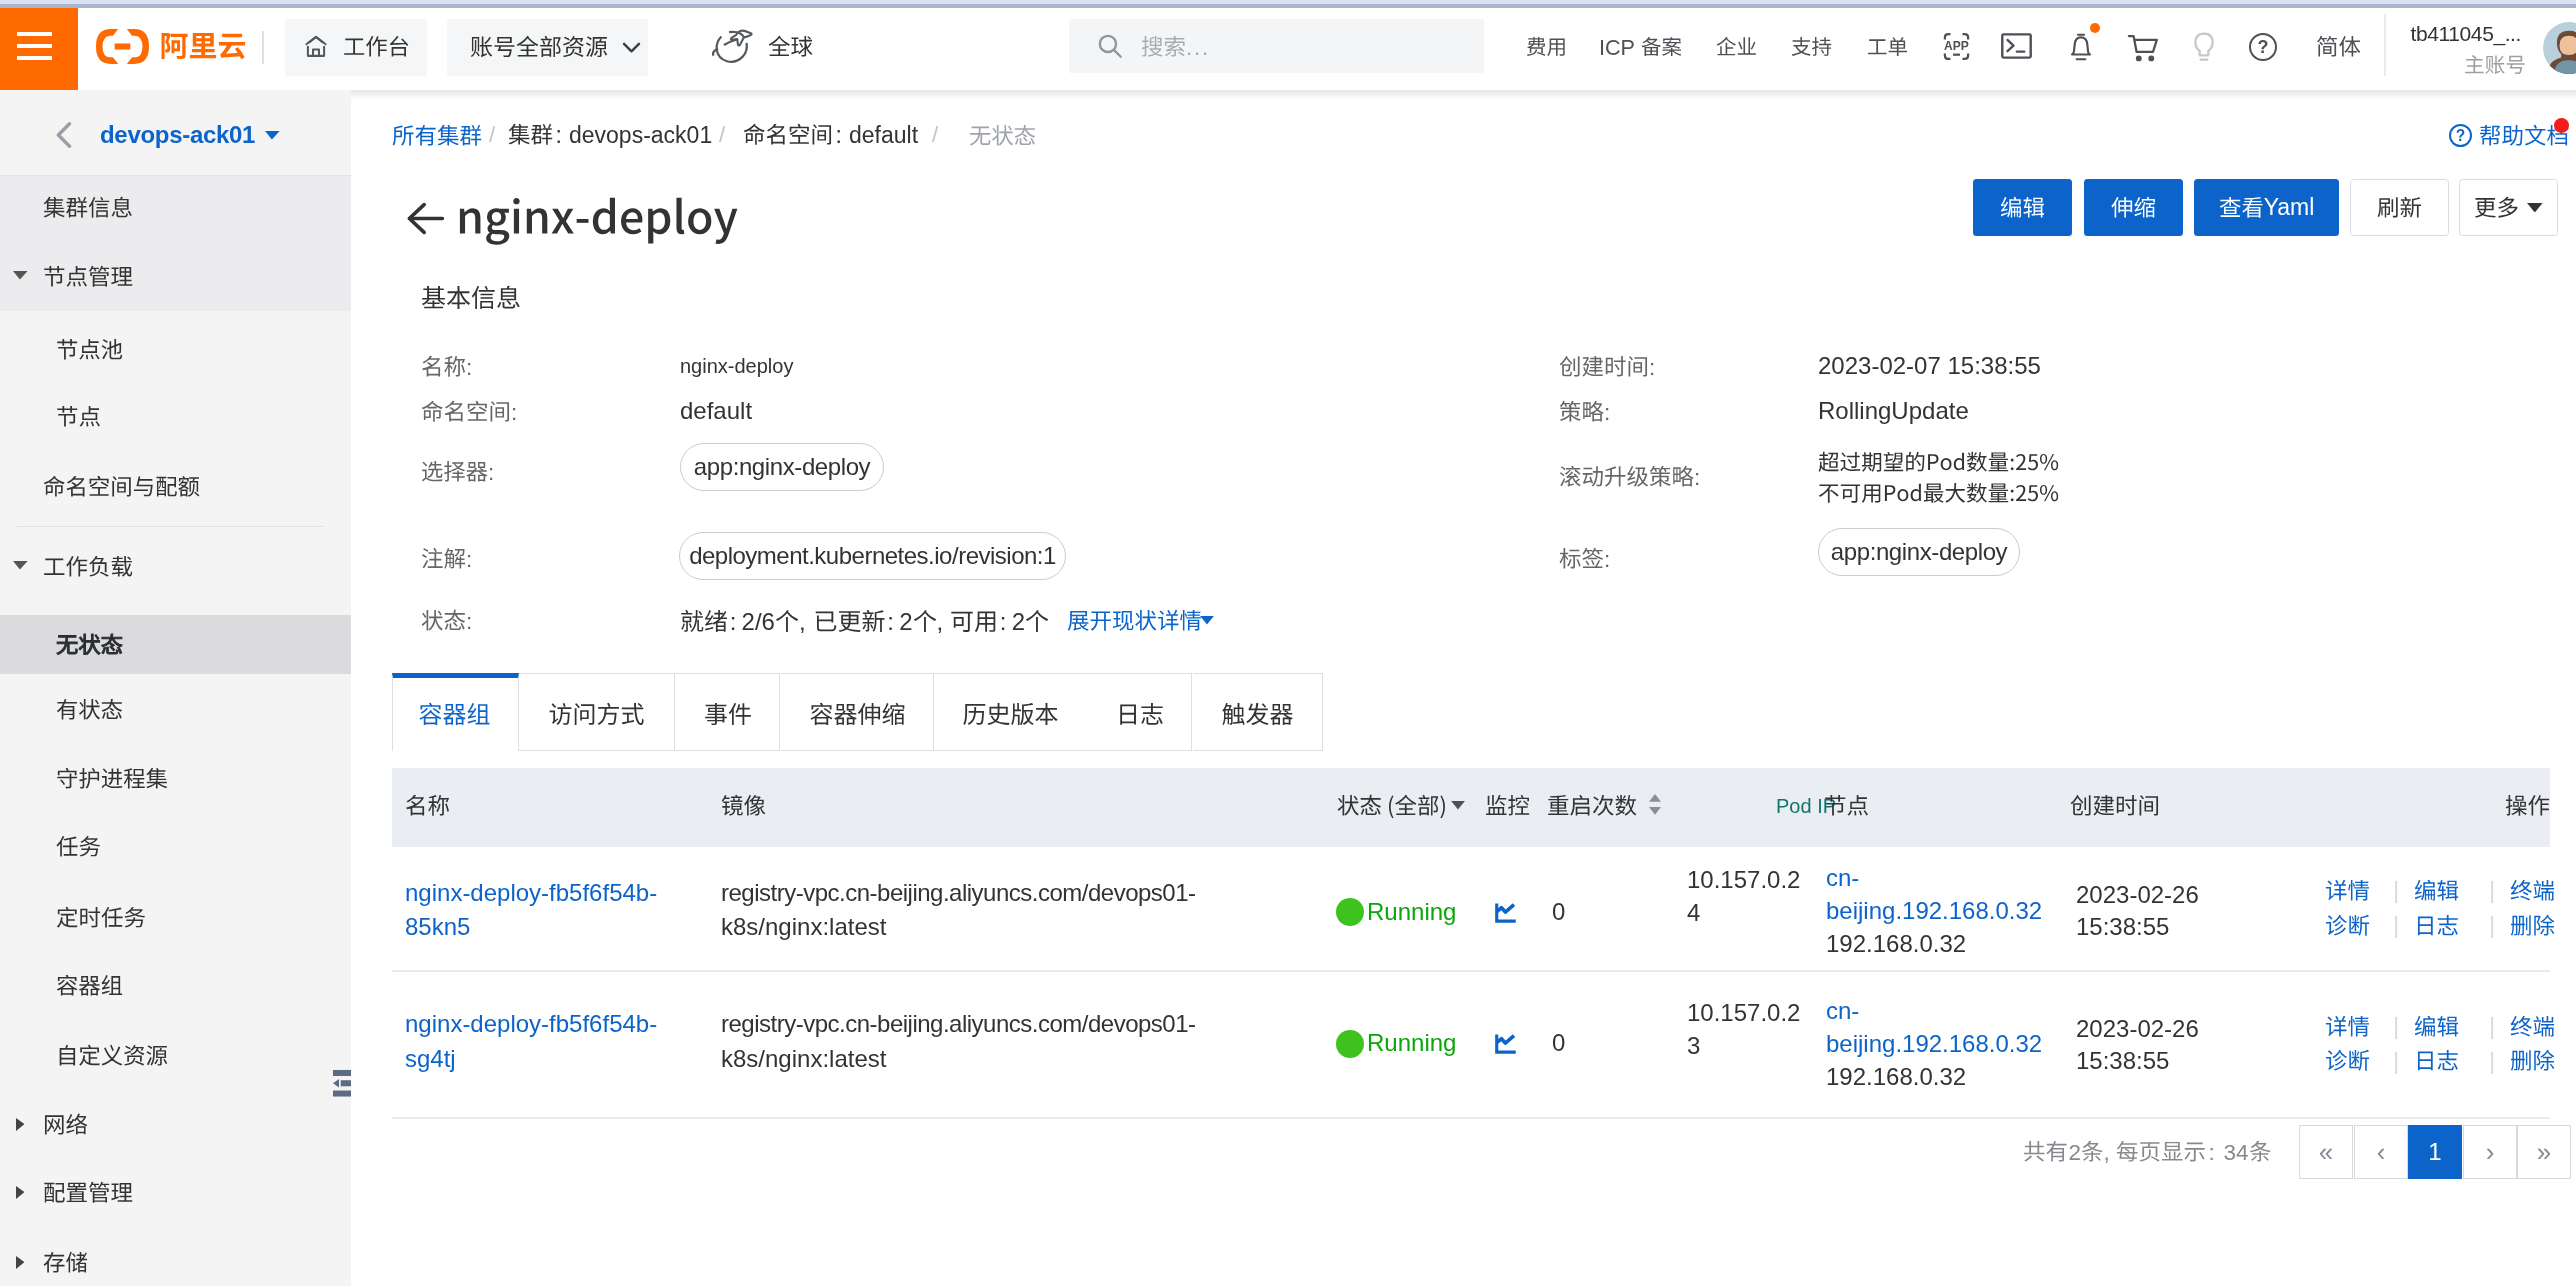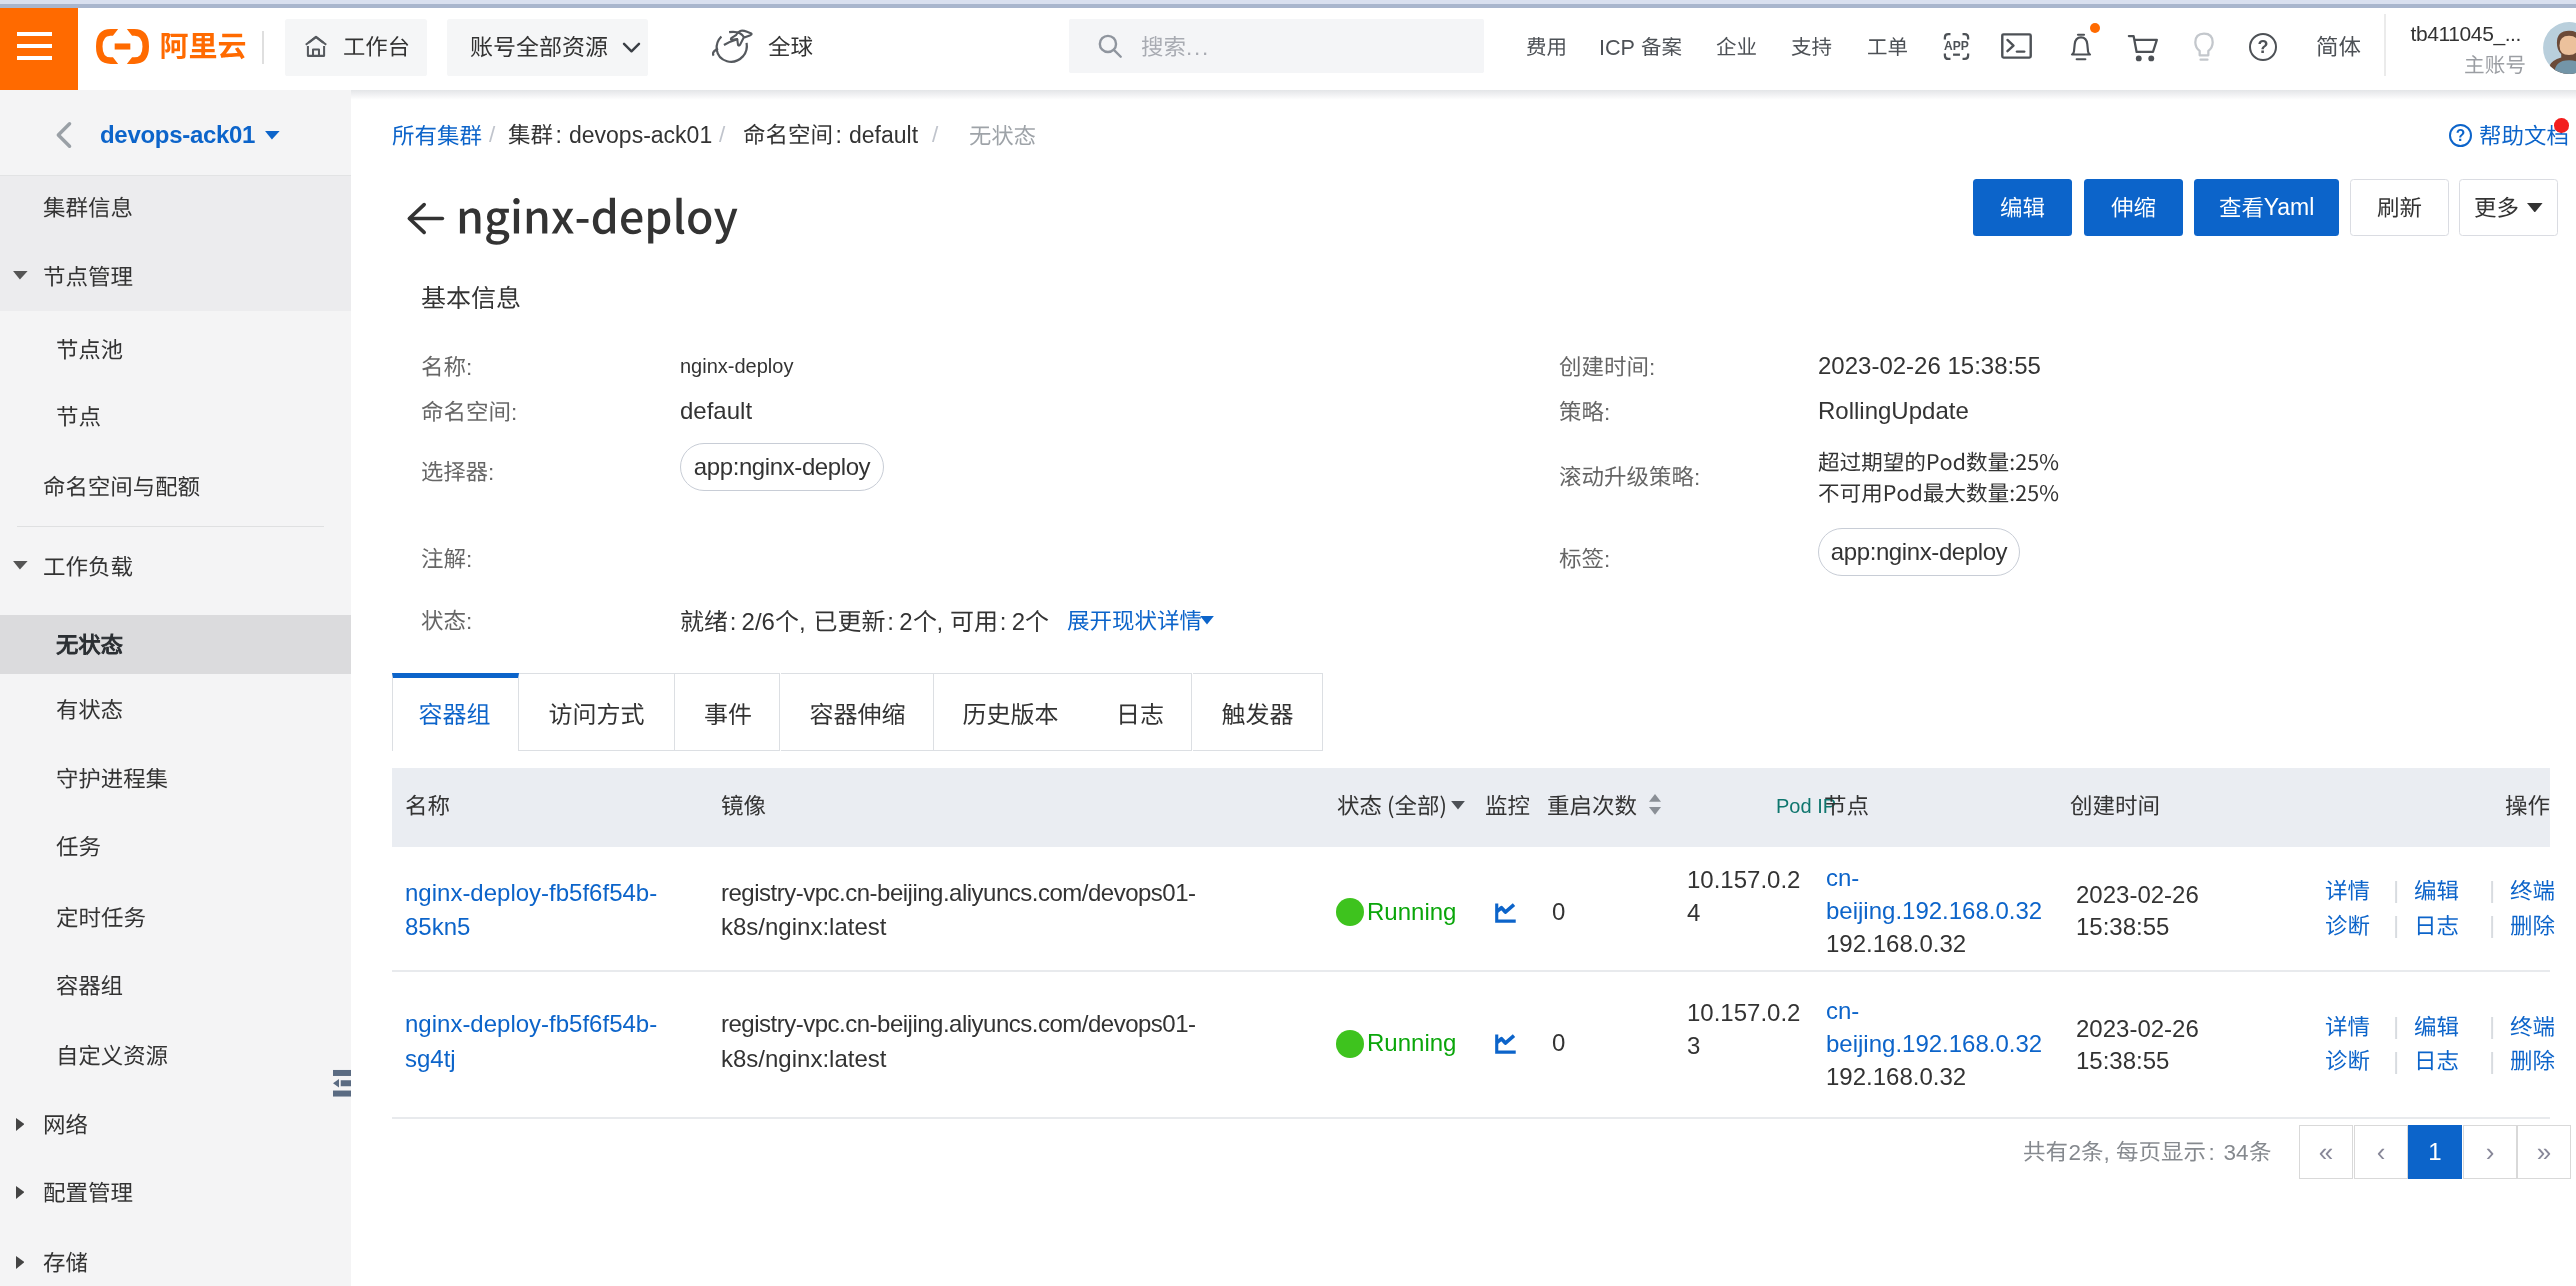--- a/index.html
+++ b/index.html
@@ -653,20 +653,21 @@
           <use href="#g5668" x="2000"></use>
         </g>
       </svg><span>:</span></div>
 <div style="position:absolute;left:680px;top:443px;width:204px;height:48px;border:1.7px solid #c8cdd6;border-radius:25px;box-sizing:border-box;display:flex;align-items:center;justify-content:center;font-size:24px;letter-spacing:-0.4px;color:#333">app:nginx-deploy</div>
 <div style="position:absolute;left:421px;top:547px;line-height:22.5px;font-size:22.5px;color:#666;white-space:nowrap"><svg width="45" height="22.5" style="vertical-align:-2.7px;overflow:visible" viewBox="0 0 52 26">
         <g fill="#666" transform="translate(0,22.9) scale(0.026000,-0.026000)">
           <use href="#g6ce8" x="0"></use>
           <use href="#g89e3" x="1000"></use>
         </g>
       </svg><span>:</span></div>
+<div style="position:absolute;left:679px;top:532px;width:387px;height:48px;border:1.7px solid #c8cdd6;border-radius:25px;box-sizing:border-box;display:flex;align-items:center;justify-content:center;font-size:24px;letter-spacing:-0.5px;color:#333">deployment.kubernetes.io/revision:1</div>
 <div style="position:absolute;left:421px;top:609px;line-height:22.5px;font-size:22.5px;color:#666;white-space:nowrap"><svg width="45" height="22.5" style="vertical-align:-2.7px;overflow:visible" viewBox="0 0 52 26">
         <g fill="#666" transform="translate(0,22.9) scale(0.026000,-0.026000)">
           <use href="#g72b6" x="0"></use>
           <use href="#g6001" x="1000"></use>
         </g>
       </svg><span>:</span></div>
 <div style="position:absolute;left:680px;top:609px;line-height:24px;font-size:24px;color:#333;white-space:nowrap"><svg width="48" height="24" style="vertical-align:-2.9px;overflow:visible" viewBox="0 0 56 28">
         <g fill="#333" transform="translate(0,24.6) scale(0.028000,-0.028000)">
           <use href="#g5c31" x="0"></use>
           <use href="#g7eea" x="1000"></use>
@@ -709,21 +710,21 @@
       <polygon points="0,0 16,0 8,10" fill="#0c64ca"></polygon>
     </svg>
 <div style="position:absolute;left:1559px;top:355px;line-height:22.5px;font-size:22.5px;color:#666;white-space:nowrap"><svg width="90" height="22.5" style="vertical-align:-2.7px;overflow:visible" viewBox="0 0 104 26">
         <g fill="#666" transform="translate(0,22.9) scale(0.026000,-0.026000)">
           <use href="#g521b" x="0"></use>
           <use href="#g5efa" x="1000"></use>
           <use href="#g65f6" x="2000"></use>
           <use href="#g95f4" x="3000"></use>
         </g>
       </svg><span>:</span></div>
-<div style="position:absolute;left:1818px;top:354px;line-height:24px;font-size:24px;color:#333;white-space:nowrap">2023-02-26 15:38:55</div>
+<div style="position:absolute;left:1818px;top:354px;line-height:24px;font-size:24px;color:#333;white-space:nowrap">2023-02-07 15:38:55</div>
 <div style="position:absolute;left:1559px;top:400px;line-height:22.5px;font-size:22.5px;color:#666;white-space:nowrap"><svg width="45" height="22.5" style="vertical-align:-2.7px;overflow:visible" viewBox="0 0 52 26">
         <g fill="#666" transform="translate(0,22.9) scale(0.026000,-0.026000)">
           <use href="#g7b56" x="0"></use>
           <use href="#g7565" x="1000"></use>
         </g>
       </svg><span>:</span></div>
 <div style="position:absolute;left:1818px;top:399px;line-height:24px;font-size:24px;color:#333;white-space:nowrap">RollingUpdate</div>
 <div style="position:absolute;left:1559px;top:465px;line-height:22.5px;font-size:22.5px;color:#666;white-space:nowrap"><svg width="135" height="22.5" style="vertical-align:-2.7px;overflow:visible" viewBox="0 0 156 26">
         <g fill="#666" transform="translate(0,22.9) scale(0.026000,-0.026000)">
           <use href="#g6eda" x="0"></use>

